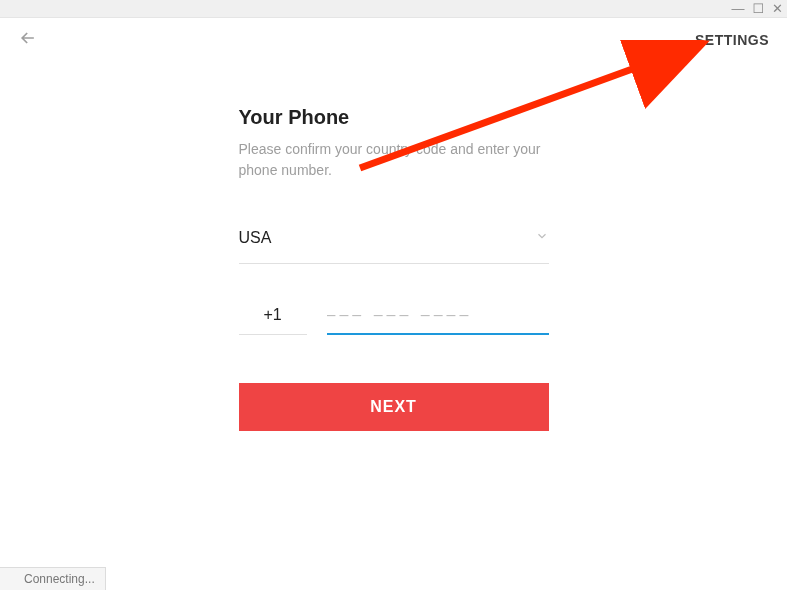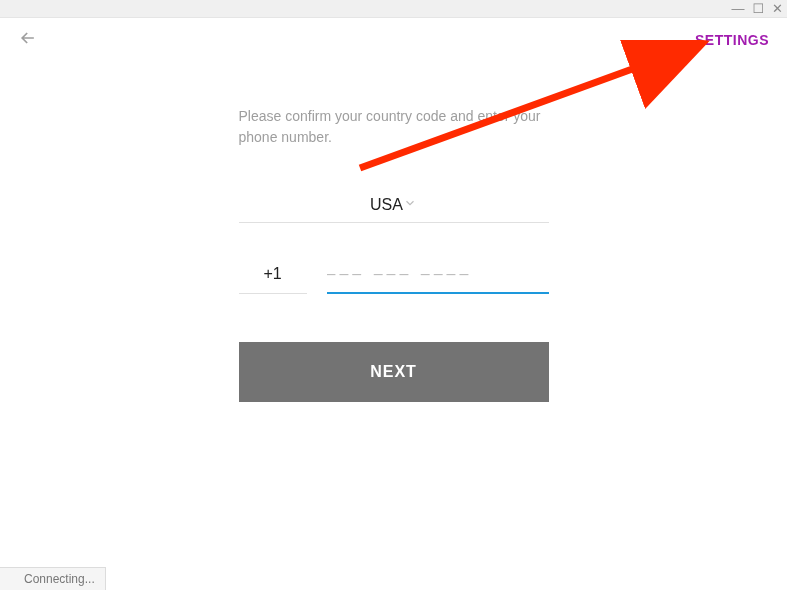--- a/index.html
+++ b/index.html
@@ -33,21 +33,21 @@
       display: flex;
       align-items: center;
       justify-content: space-between;
       padding: 0 18px;
     }
     .back-btn {
       color: #9e9e9e;
       cursor: pointer;
     }
     .settings-link {
-      color: #a21caf;
+      color: #404040;
       font-weight: 600;
       font-size: 14px;
       letter-spacing: 0.5px;
       cursor: pointer;
     }
     .content {
       width: 310px;
       margin: 44px auto 0;
     }
     .title {
@@ -58,23 +58,23 @@
     }
     .subtitle {
       font-size: 14px;
       color: #9e9e9e;
       line-height: 1.5;
       margin-bottom: 48px;
     }
     .country-select {
       display: flex;
       align-items: center;
-      justify-content: center;
+      justify-content: space-between;
       border-bottom: 1px solid #e0e0e0;
-      padding-bottom: 8px;
+      padding-bottom: 16px;
       cursor: pointer;
       margin-bottom: 36px;
     }
     .country-name {
       font-size: 16px;
       color: #222;
     }
     .chevron {
       color: #bdbdbd;
     }
@@ -105,22 +105,22 @@
       outline: none;
       background: transparent;
       letter-spacing: 2px;
     }
     .phone-box::placeholder {
       color: #bdbdbd;
       letter-spacing: 4px;
     }
     .next-btn {
       width: 100%;
-      height: 60px;
-      background: #737373;
+      height: 48px;
+      background: #ef4444;
       color: #fff;
       font-size: 16px;
       font-weight: 600;
       letter-spacing: 1px;
       border: none;
       cursor: pointer;
     }
     .connecting {
       position: absolute;
       left: 0;
@@ -152,20 +152,21 @@
 <div class="header">
   <div class="back-btn">
     <svg width="20" height="20" viewBox="0 0 24 24" fill="none" stroke="currentColor" stroke-width="2">
         <path d="M19 12H5M11 18l-6-6 6-6"></path>
       </svg>
   </div>
   <div class="settings-link">SETTINGS</div>
 </div>
 
 <div class="content">
+  <div class="title">Your Phone</div>
   <div class="subtitle">Please confirm your country code and enter your phone number.</div>
 
   <div class="country-select">
     <span class="country-name">USA</span>
     <span class="chevron">
       <svg width="14" height="14" viewBox="0 0 24 24" fill="none" stroke="currentColor" stroke-width="2">
           <path d="M6 9l6 6 6-6"></path>
         </svg>
     </span>
   </div>

